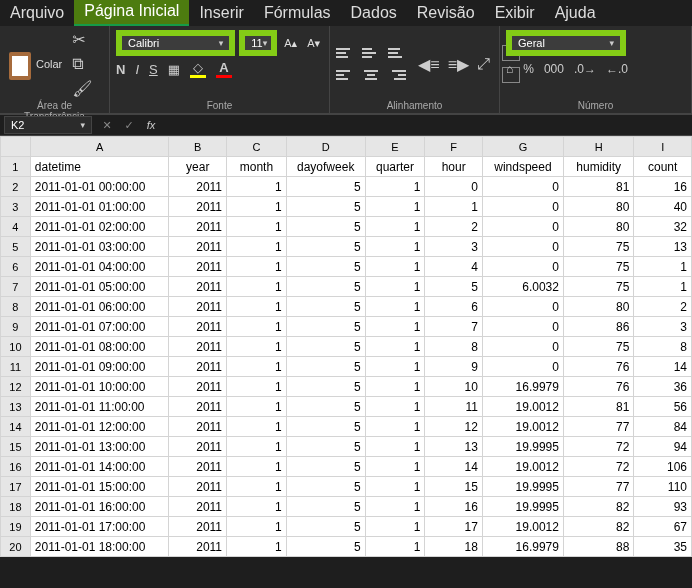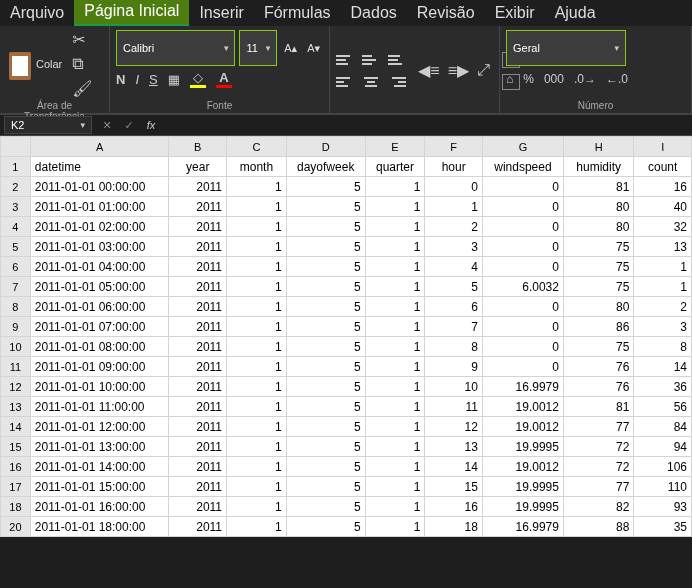--- a/index.html
+++ b/index.html
@@ -16,21 +16,21 @@
 
 .clip { width: 110px; }
 .clip-main { display: flex; flex-direction: row; align-items: center; gap: 2px; }
 .clip-icon { width: 28px; height: 32px; position: relative; }
 .clip-icon .board { width: 22px; height: 28px; background: #a66b3c; border-radius: 2px; position: absolute; left: 3px; top: 4px; }
 .clip-icon .paper { width: 16px; height: 20px; background: #fff; position: absolute; left: 6px; top: 8px; }
 .clip-side { display: flex; flex-direction: column; gap: 6px; margin-left: 4px; }
 
 .font { width: 220px; }
 .font-row { display: flex; gap: 4px; align-items: center; margin-bottom: 4px; }
-.combo { background: #3c3c3c; border: 1px solid #84cc16; color: #fff; font-size: 11px; height: 36px; display: flex; align-items: center; padding: 0 6px; justify-content: space-between; }
+.combo { background: #3c3c3c; border: 6px solid #84cc16; color: #fff; font-size: 11px; height: 26px; display: flex; align-items: center; padding: 0 6px; justify-content: space-between; }
 .combo.font-name { width: 120px; }
 .combo.font-size { width: 38px; }
 .chev { font-size: 9px; color: #ccc; }
 .sz-btn { font-size: 11px; color: #ddd; padding: 0 3px; }
 .font-row2 { display: flex; gap: 10px; align-items: center; font-size: 13px; }
 .font-row2 span { color: #ccc; cursor: pointer; }
 .bold { font-weight: bold; }
 .italic { font-style: italic; }
 .uline { text-decoration: underline; }
 .bucket { display: flex; flex-direction: column; align-items: center; }
@@ -176,20 +176,21 @@
       <div class="indent-icons">
         <span style="color:#ccc">◀≡</span>
         <span style="color:#ccc">≡▶</span>
         <span style="color:#ccc">⤢</span>
       </div>
       <div class="wrap-merge">
         <div class="wm-icon"></div>
         <div class="wm-icon"></div>
       </div>
     </div>
+    <div class="group-label">Alinhamento</div>
   </div>
 
   <div class="group number">
     <div style="flex:1">
       <div class="num-row1">
         <div class="combo numfmt">
           <span>Geral</span>
             <span class="chev">▾</span>
         </div>
       </div>
@@ -442,20 +443,32 @@
           <td class="">2011</td>
           <td class="">1</td>
           <td class="">5</td>
           <td class="">1</td>
           <td class="">16</td>
           <td class="">19.9995</td>
           <td class="">82</td>
           <td class="">93</td>
         </tr>
         <tr>
+          <th class="rowhdr">19</th>
+          <td class="left">2011-01-01 17:00:00</td>
+          <td class="">2011</td>
+          <td class="">1</td>
+          <td class="">5</td>
+          <td class="">1</td>
+          <td class="">17</td>
+          <td class="">19.0012</td>
+          <td class="">82</td>
+          <td class="">67</td>
+        </tr>
+        <tr>
           <th class="rowhdr">20</th>
           <td class="left">2011-01-01 18:00:00</td>
           <td class="">2011</td>
           <td class="">1</td>
           <td class="">5</td>
           <td class="">1</td>
           <td class="">18</td>
           <td class="">16.9979</td>
           <td class="">88</td>
           <td class="">35</td>

